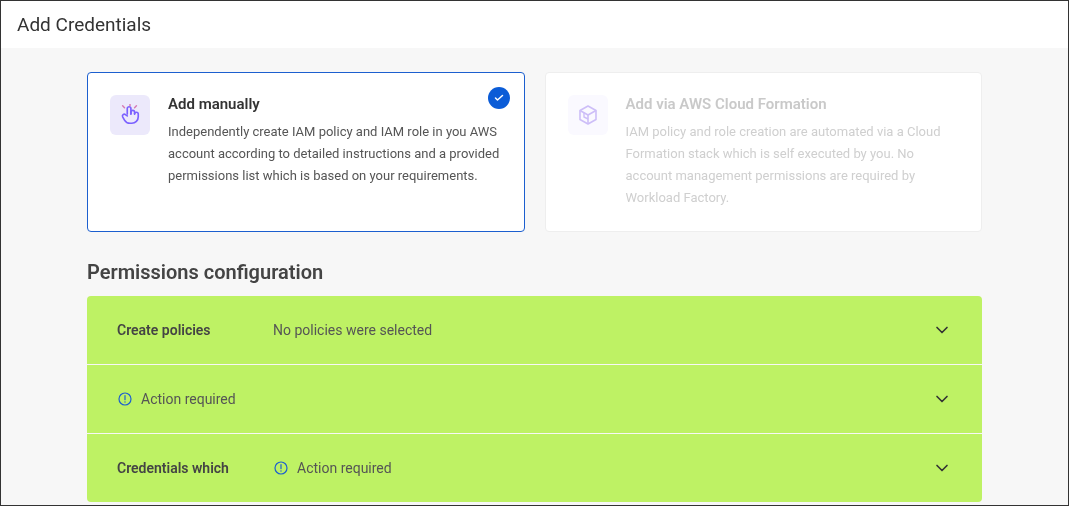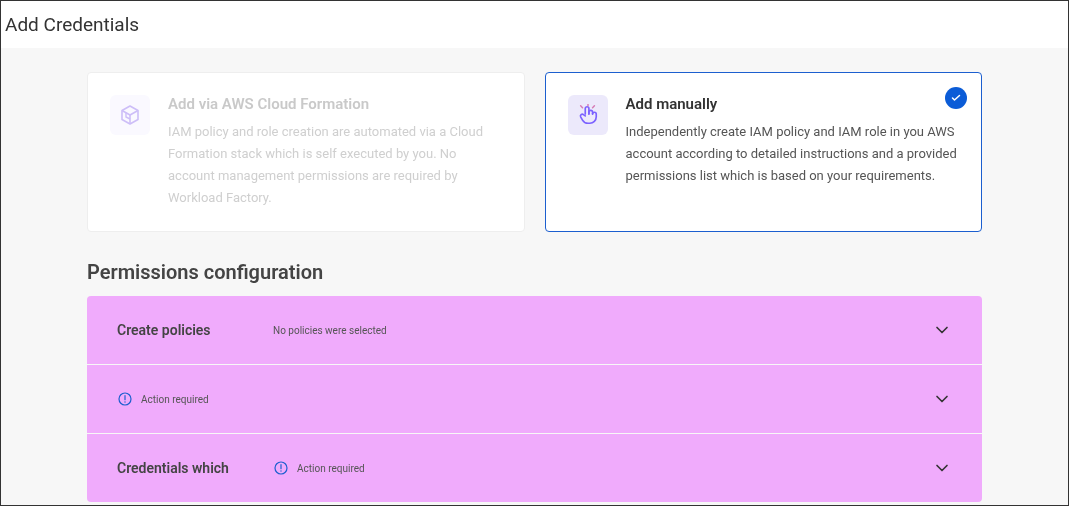--- a/index.html
+++ b/index.html
@@ -10,21 +10,21 @@
     body {
       font-family: -apple-system, BlinkMacSystemFont, "Segoe UI", Roboto, Helvetica, Arial, sans-serif;
       background: #fff;
       color: #333;
       width: 1069px;
       height: 506px;
       border: 1px solid #333;
       overflow: hidden;
     }
     .header {
-      padding: 12px 4px;
+      padding: 12px 16px;
     }
     .header-title {
       font-size: 19px;
       font-weight: 400;
       color: #333;
     }
     .content {
       background: #f7f7f7;
       padding: 24px 86px 40px 86px;
       min-height: calc(100% - 46px);
@@ -101,42 +101,42 @@
       align-items: center;
       justify-content: center;
     }
     .section-label {
       font-size: 20px;
       font-weight: 600;
       color: #444;
       margin-bottom: 12px;
     }
     .config-list {
-      background: #f0abfc;
+      background: #bef264;
       border-radius: 4px;
     }
     .config-row {
       display: flex;
       align-items: center;
       padding: 24px 30px;
       border-bottom: 1px solid #f7f7f7;
       cursor: pointer;
     }
     .config-row:last-child {
       border-bottom: none;
     }
     .config-label {
       width: 156px;
       font-size: 14px;
       font-weight: 600;
       color: #444;
     }
     .config-value {
       flex: 1;
-      font-size: 10px;
+      font-size: 14px;
       color: #555;
       display: flex;
       align-items: center;
       gap: 8px;
     }
     .chevron {
       flex-shrink: 0;
     }
     .warn-icon {
       width: 16px;
@@ -147,60 +147,60 @@
 </head>
 <body>
 
 <div class="header">
   <div class="header-title">Add Credentials</div>
 </div>
 
 <div class="content">
 
   <div class="options-row">
+
+    <div class="option-card selected">
+      <div class="option-inner">
+        <div class="option-icon-box manual">
+          <svg width="22" height="22" viewBox="0 0 24 24" fill="none">
+            <path d="M9 11V5a2 2 0 0 1 4 0v6" stroke="#7b61ff" stroke-width="1.8" stroke-linecap="round"></path>
+            <path d="M13 11V9a2 2 0 0 1 4 0v2" stroke="#7b61ff" stroke-width="1.8" stroke-linecap="round"></path>
+            <path d="M17 11a2 2 0 0 1 4 0v3a7 7 0 0 1-7 7h-2a7 7 0 0 1-6-3.5L4 14a2 2 0 0 1 3-2.5L9 13" stroke="#7b61ff" stroke-width="1.8" stroke-linecap="round" stroke-linejoin="round"></path>
+            <path d="M6 4 L4 2 M12 2 L12 0.5 M17 4 L19 2" stroke="#d67bb5" stroke-width="1.6" stroke-linecap="round"></path>
+          </svg>
+        </div>
+        <div class="option-text">
+          <div class="option-title">Add manually</div>
+          <div class="option-desc">Independently create IAM policy and IAM role in you AWS account according to detailed instructions and a provided permissions list which is based on your requirements.</div>
+        </div>
+      </div>
+      <div class="check-badge">
+        <svg width="12" height="12" viewBox="0 0 24 24" fill="none">
+          <path d="M5 12l4 4L19 7" stroke="#fff" stroke-width="3" stroke-linecap="round" stroke-linejoin="round"></path>
+        </svg>
+      </div>
+    </div>
 
     <div class="option-card disabled">
       <div class="option-inner">
         <div class="option-icon-box cloud">
           <svg width="24" height="24" viewBox="0 0 24 24" fill="none">
             <path d="M12 3 L20 7.5 L20 16.5 L12 21 L4 16.5 L4 7.5 Z" stroke="#cdbef8" stroke-width="1.6" stroke-linejoin="round"></path>
             <path d="M4 7.5 L12 12 L20 7.5" stroke="#cdbef8" stroke-width="1.6" stroke-linejoin="round"></path>
             <path d="M12 12 L12 21" stroke="#cdbef8" stroke-width="1.6"></path>
             <path d="M8 9.5 L8 14 L12 16" stroke="#cdbef8" stroke-width="1.4"></path>
           </svg>
         </div>
         <div class="option-text">
           <div class="option-title disabled">Add via AWS Cloud Formation</div>
           <div class="option-desc disabled">IAM policy and role creation are automated via a Cloud Formation stack which is self executed by you. No account management permissions are required by Workload Factory.</div>
         </div>
       </div>
     </div>
 
-    <div class="option-card selected">
-      <div class="option-inner">
-        <div class="option-icon-box manual">
-          <svg width="22" height="22" viewBox="0 0 24 24" fill="none">
-            <path d="M9 11V5a2 2 0 0 1 4 0v6" stroke="#7b61ff" stroke-width="1.8" stroke-linecap="round"></path>
-            <path d="M13 11V9a2 2 0 0 1 4 0v2" stroke="#7b61ff" stroke-width="1.8" stroke-linecap="round"></path>
-            <path d="M17 11a2 2 0 0 1 4 0v3a7 7 0 0 1-7 7h-2a7 7 0 0 1-6-3.5L4 14a2 2 0 0 1 3-2.5L9 13" stroke="#7b61ff" stroke-width="1.8" stroke-linecap="round" stroke-linejoin="round"></path>
-            <path d="M6 4 L4 2 M12 2 L12 0.5 M17 4 L19 2" stroke="#d67bb5" stroke-width="1.6" stroke-linecap="round"></path>
-          </svg>
-        </div>
-        <div class="option-text">
-          <div class="option-title">Add manually</div>
-          <div class="option-desc">Independently create IAM policy and IAM role in you AWS account according to detailed instructions and a provided permissions list which is based on your requirements.</div>
-        </div>
-      </div>
-      <div class="check-badge">
-        <svg width="12" height="12" viewBox="0 0 24 24" fill="none">
-          <path d="M5 12l4 4L19 7" stroke="#fff" stroke-width="3" stroke-linecap="round" stroke-linejoin="round"></path>
-        </svg>
-      </div>
-    </div>
-
   </div>
 
   <div class="section-label">Permissions configuration</div>
 
   <div class="config-list">
 
     <div class="config-row">
       <div class="config-label">Create policies</div>
       <div class="config-value">
         <span>No policies were selected</span>

